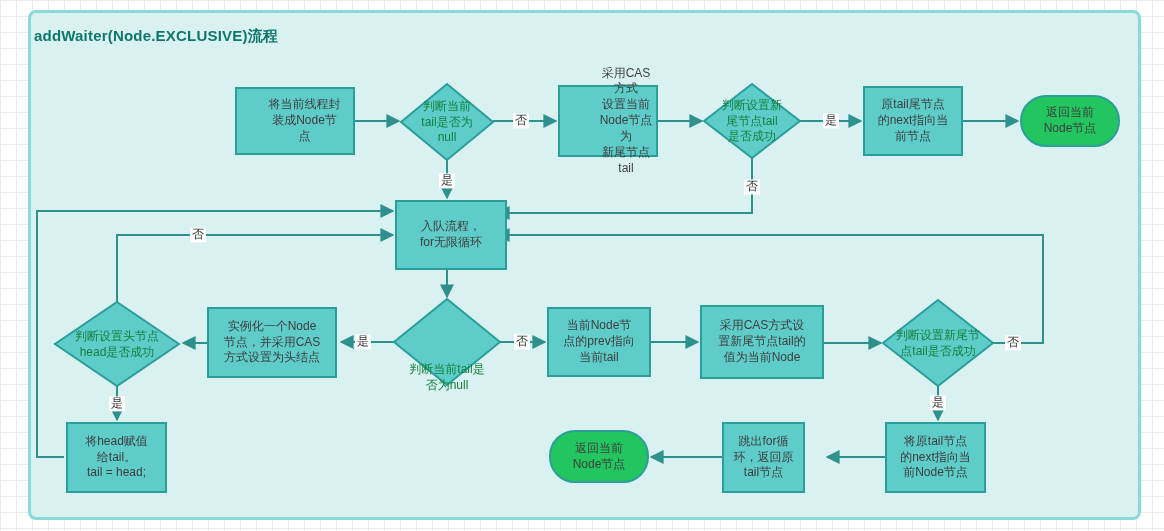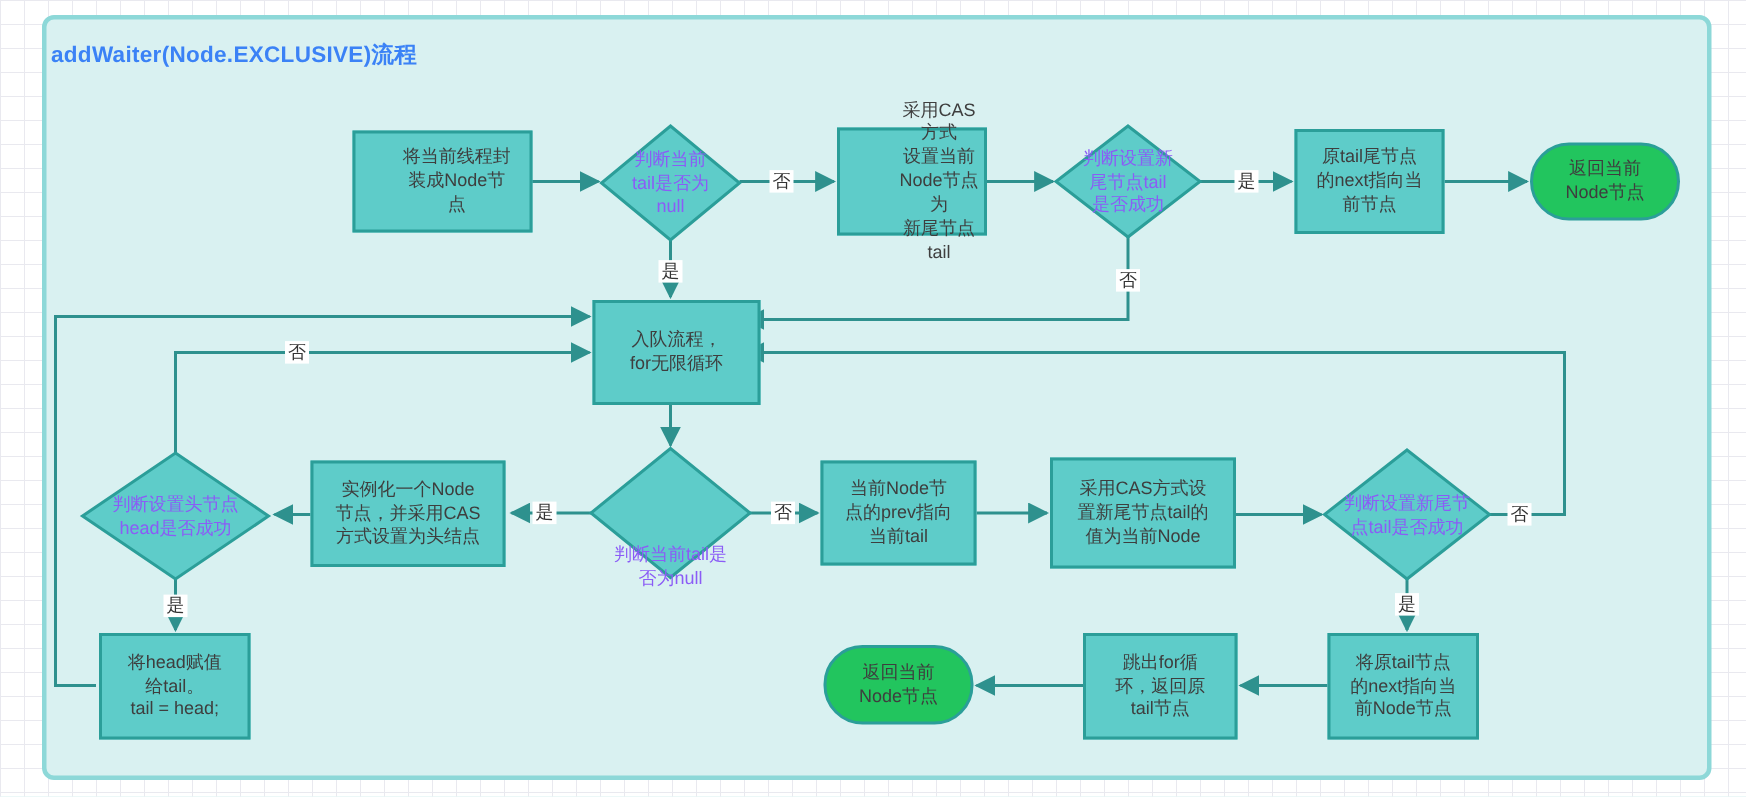--- a/index.html
+++ b/index.html
@@ -11,34 +11,34 @@
                      linear-gradient(to bottom,#e9e9ef 1px,transparent 1px);
     background-size:16px 16px;
   }
   .canvas{
     position:absolute;left:28px;top:10px;width:1113px;height:510px;
     background:#d9f1f1;border:3px solid #8dd8d8;border-radius:8px;
     box-sizing:border-box;z-index:0;
   }
   .title{
     position:absolute;left:34px;top:27px;z-index:3;
-    font-size:15px;font-weight:bold;color:#3b82f6;letter-spacing:.2px;
+    font-size:15px;font-weight:bold;color:#0f766e;letter-spacing:.2px;
   }
   #edges{position:absolute;left:0;top:0;z-index:1;}
   .node{
     position:absolute;z-index:2;box-sizing:border-box;
     display:flex;align-items:center;justify-content:center;
     text-align:center;font-size:12px;line-height:1.32;color:#3e3e3e;
     white-space:pre-line;
   }
   .rect{background:#5eccc9;border:2px solid #2b9e99;}
   .term{background:#22c55e;border:2px solid #2b9e99;border-radius:26px;}
   .dtext{
     position:absolute;z-index:2;text-align:center;font-size:12px;
-    line-height:1.3;color:#8b5cf6;white-space:pre-line;
+    line-height:1.3;color:#15803d;white-space:pre-line;
   }
   .elabel{
     position:absolute;z-index:3;background:#ffffff;color:#333333;
     font-size:12px;line-height:1.1;padding:1px 2px;
     transform:translate(-50%,-50%);
   }
 </style>
 </head>
 <body>
 
@@ -104,21 +104,21 @@
 值为当前Node</div>
 <div class="node rect" style="left:207px;top:307px;width:130px;height:71px;">实例化一个Node
 节点，并采用CAS
 方式设置为头结点</div>
 <div class="node rect" style="left:66px;top:422px;width:101px;height:71px;">将head赋值
 给tail。
 tail = head;</div>
 <div class="node rect" style="left:885px;top:422px;width:101px;height:71px;">将原tail节点
 的next指向当
 前Node节点</div>
-<div class="node rect" style="left:722px;top:422px;width:103px;height:71px;">跳出for循
+<div class="node rect" style="left:722px;top:422px;width:83px;height:71px;">跳出for循
 环，返回原
 tail节点</div>
 <div class="node term" style="left:549px;top:430px;width:100px;height:53px;">返回当前
 Node节点</div>
 
 <div class="dtext" style="left:403px;top:99px;width:88px;">判断当前
 tail是否为
 null</div>
 <div class="dtext" style="left:706px;top:98px;width:92px;">判断设置新
 尾节点tail

